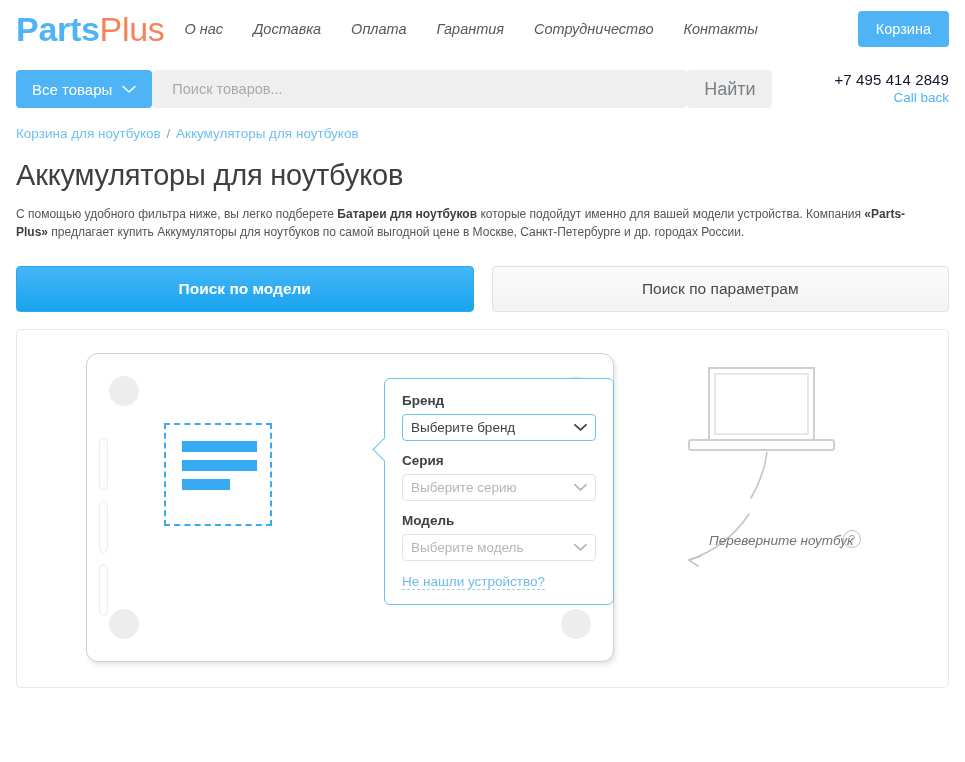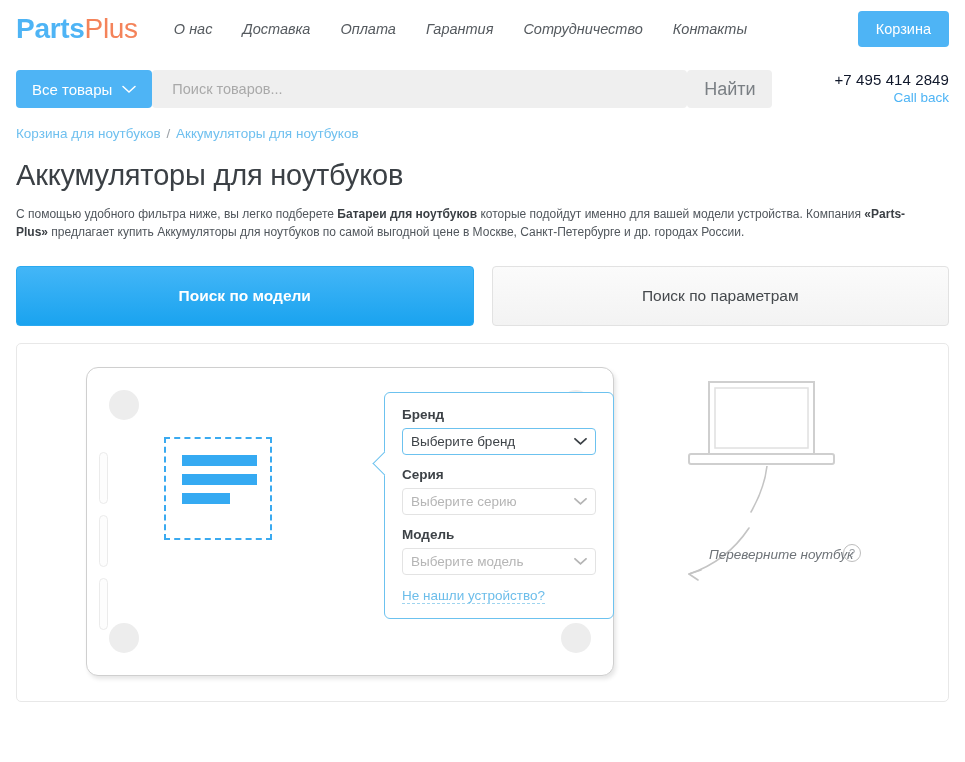--- a/index.html
+++ b/index.html
@@ -13,25 +13,25 @@
   }
 
   
   #header-bar {
     height: 58px;
     display: flex;
     align-items: center;
     padding: 0 16px;
   }
   #logo {
-    font-size: 28px;
+    font-size: 34px;
     font-weight: bold;
     letter-spacing: -0.3px;
     white-space: nowrap;
-    margin-right: 36px;
+    margin-right: 20px;
   }
   #logo .part1 { color: #4eb4f5; }
   #logo .part2 { color: #f4835a; font-weight: normal; }
 
   #main-nav { display: flex; gap: 30px; font-style: italic; }
   .nav-link {
     font-size: 14.5px;
     color: #555a5f;
     text-decoration: none;
     white-space: nowrap;
@@ -145,21 +145,21 @@
   #intro-text b { color: #3a3f44; }
 
   
   #tabs {
     display: flex;
     gap: 18px;
     margin: 24px 16px 0 16px;
   }
   .tab {
     flex: 1;
-    height: 60px;
+    height: 46px;
     border-radius: 4px;
     display: flex;
     align-items: center;
     justify-content: center;
     font-size: 15.5px;
     cursor: pointer;
     user-select: none;
   }
   .tab.active {
     background: linear-gradient(to bottom, #43b6f7 0%, #1aa3ef 100%);

